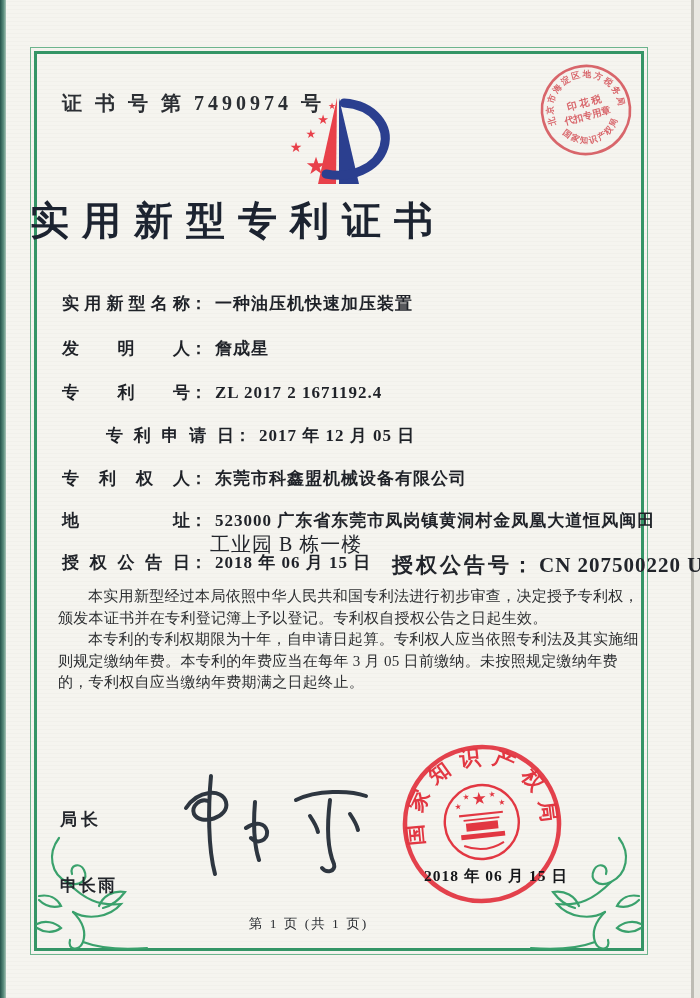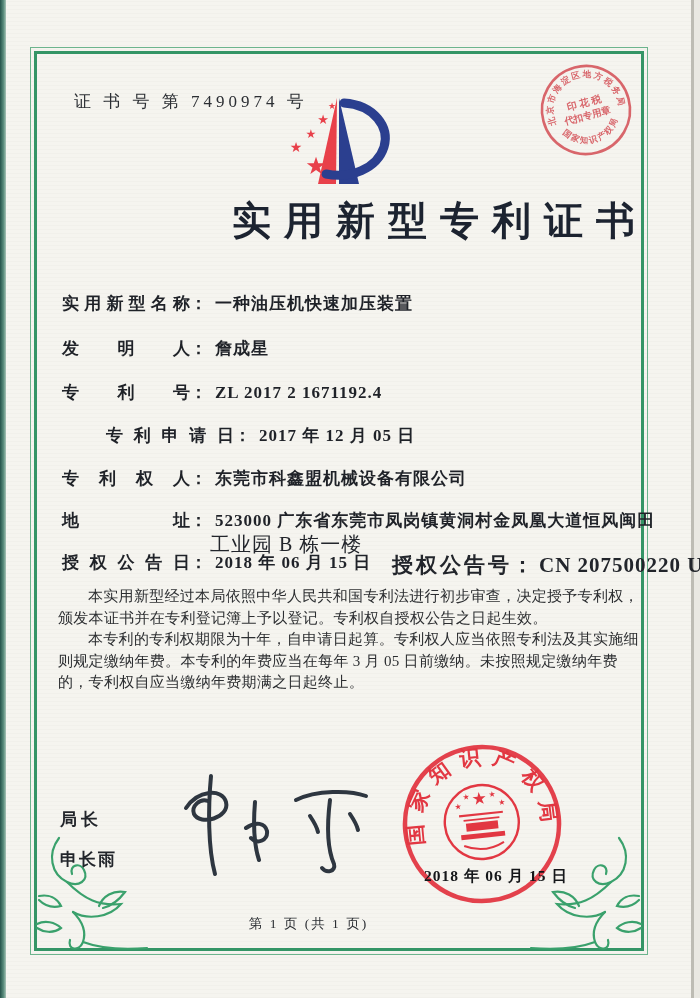--- a/index.html
+++ b/index.html
@@ -29,52 +29,52 @@
     position:absolute; left:30px; top:47px; width:618px; height:908px;
     border:1px solid #6cb48d;
   }
   .frame-inner {
     position:absolute; inset:3px;
     border:3px solid #349566;
   }
   .flourish { position:absolute; }
 
   .cert-no {
-    position:absolute; left:74px; top:90px;
-    font-size:17px; letter-spacing:4px; color:#2b2e33; font-weight:400;
+    position:absolute; left:62px; top:90px;
+    font-size:20px; letter-spacing:4px; color:#2b2e33; font-weight:700;
   }
   .logo { position:absolute; left:276px; top:94px; }
 
   .stamp { position:absolute; left:534px; top:58px; opacity:.92; }
 
   .title {
     position:absolute; left:30px; top:194px; width:618px;
-    text-align:right; font-size:39px; font-weight:bold;
-    letter-spacing:13px; padding-left:13px; color:#1c2330;
+    text-align:left; font-size:39px; font-weight:bold;
+    letter-spacing:13px; padding-left:0; color:#1c2330;
   }
   .frow { position:absolute; left:62px; font-size:17px; font-weight:600; color:#1f2228; white-space:nowrap; }
   .flabel {
     display:inline-block; width:128px;
     text-align:justify; text-align-last:justify;
     vertical-align:bottom;
   }
   .colon { margin-right:8px; }
   .fvalue { letter-spacing:1px; }
   .addr-line2 { position:absolute; left:210px; top:531px; font-size:20px; font-weight:400; letter-spacing:1px; }
   .frow-right { position:absolute; left:392px; font-size:21px; font-weight:600; white-space:nowrap; }
   .frow-right .colon { margin-right:6px; }
 
   .paras {
     position:absolute; left:58px; top:586px; width:586px;
     font-size:15px; line-height:21.5px; color:#2c2e31; letter-spacing:.3px;
   }
   .paras p { text-indent:2em; margin:0; }
 
   .director-title { position:absolute; left:60px; top:808px; font-size:17px; font-weight:bold; letter-spacing:4px; }
-  .director-name  { position:absolute; left:60px; top:848px; font-size:17px; font-weight:bold; letter-spacing:2px; }
+  .director-name  { position:absolute; left:60px; top:874px; font-size:17px; font-weight:bold; letter-spacing:2px; }
 
   .signature { position:absolute; left:158px; top:768px; }
 
   .seal { position:absolute; left:398px; top:740px; }
   .seal-date {
     position:absolute; left:424px; top:866px;
     font-size:15.5px; font-weight:600; color:#15171a; letter-spacing:1px; white-space:nowrap;
   }
 
   .footer {

